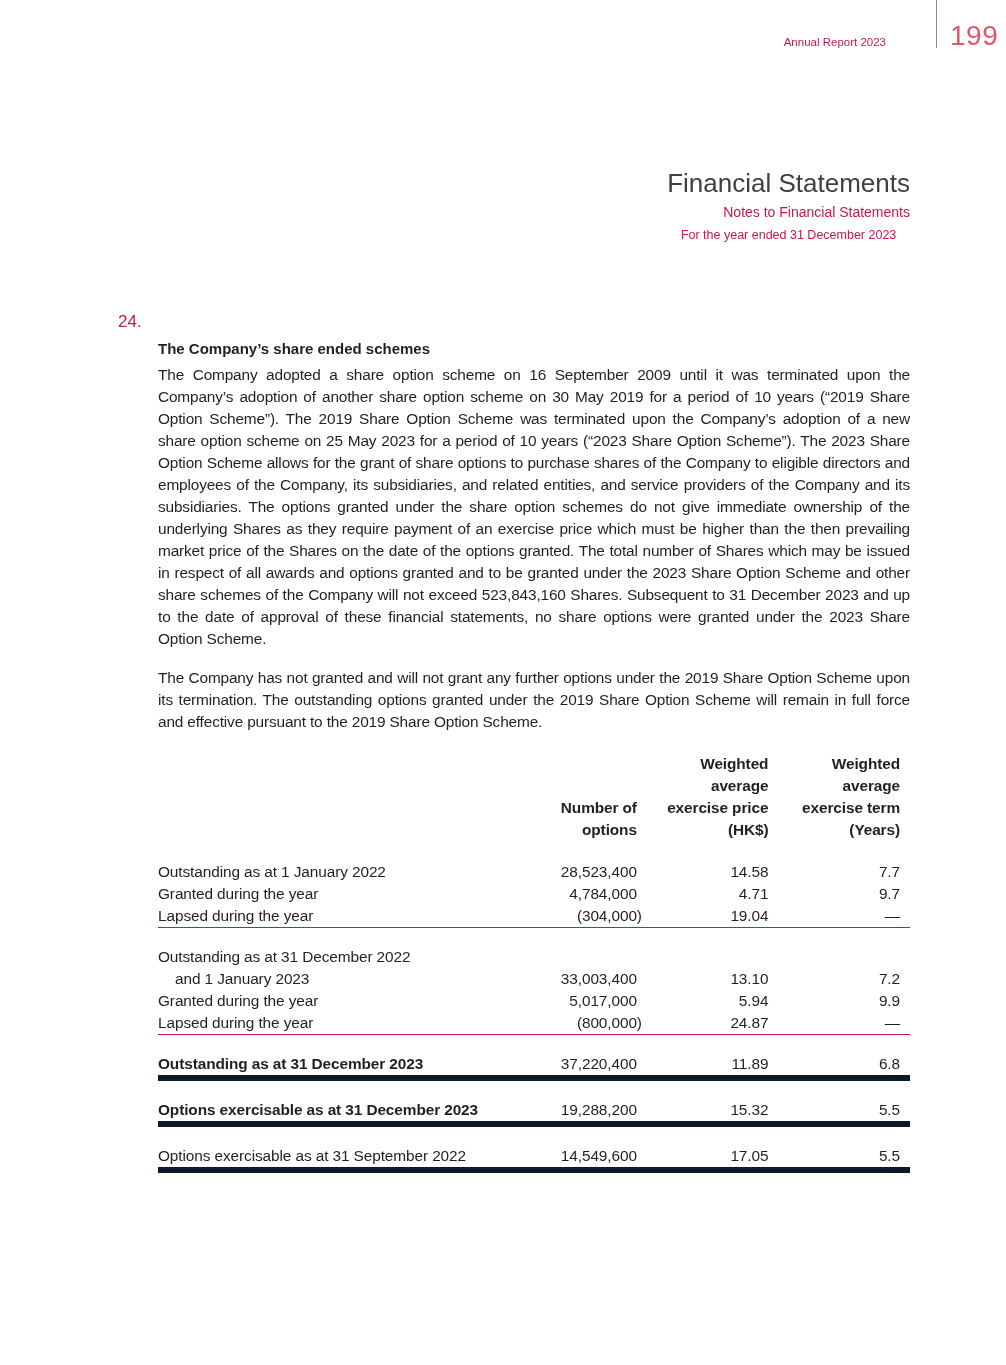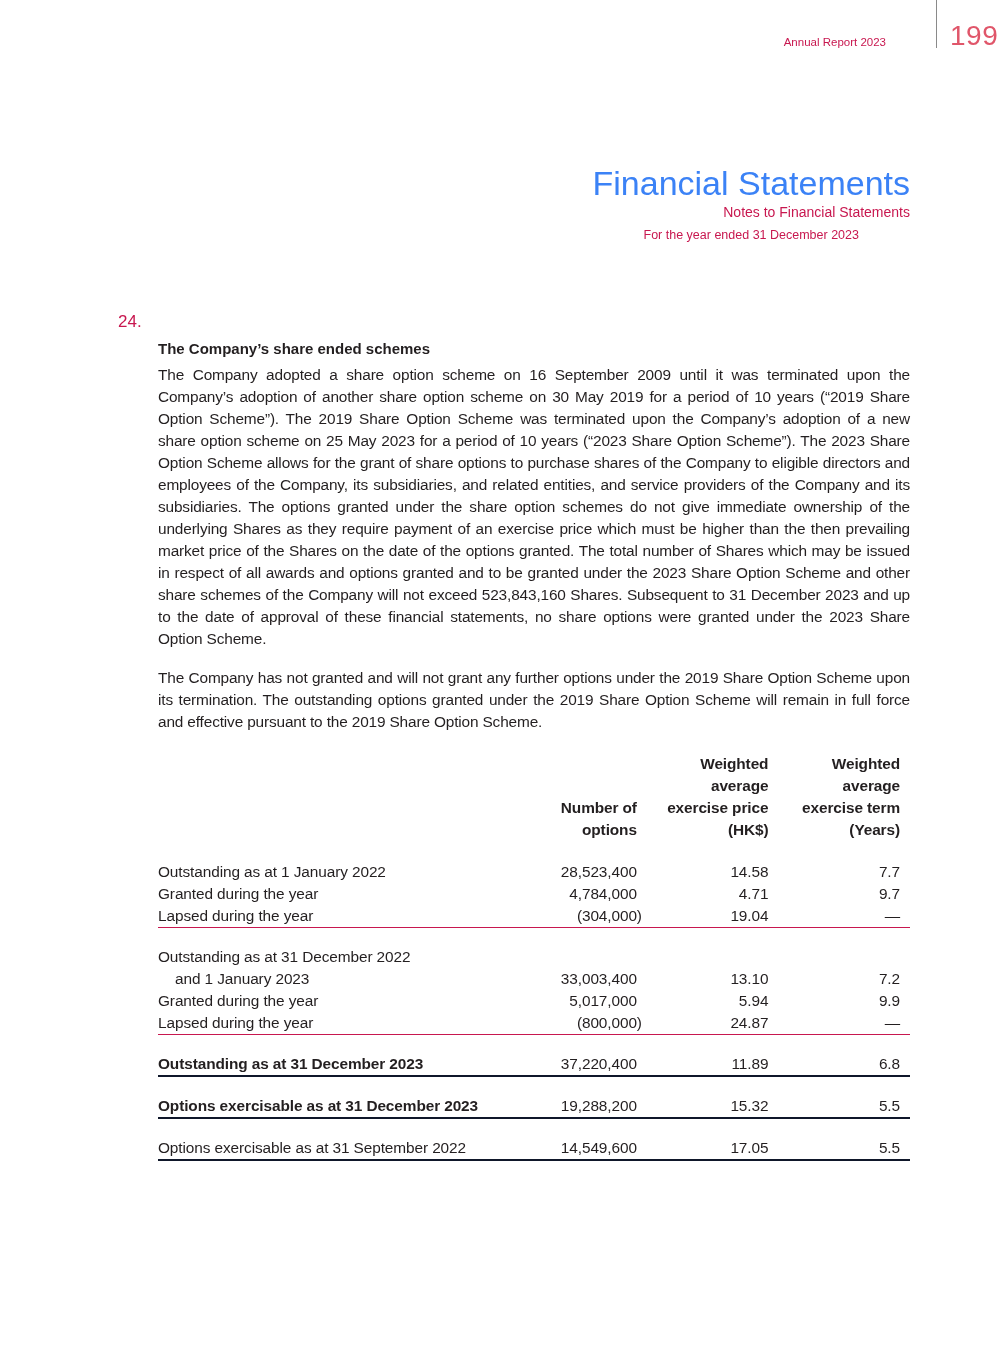--- a/index.html
+++ b/index.html
@@ -18,21 +18,21 @@
   .runhead .vrule {
     position: absolute; left: 894px; top: 0; width: 1px; height: 48px; background: #8a8a8a;
   }
   .runhead .pageno {
     position: absolute; left: 908px; top: 20px;
     font-size: 28px; color: #e0566a; letter-spacing: 0.5px;
   }
   .sechead {
     position: absolute; right: 96px; top: 167px; text-align: right;
   }
-  .sechead .t1 { font-size: 34px; color: #3b82f6; line-height: 32px; }
+  .sechead .t1 { font-size: 26px; color: #404040; line-height: 32px; }
   .sechead .t2 { font-size: 14px; color: #c8174f; line-height: 26px; }
   .sechead .t3 { font-size: 12.5px; color: #c8174f; line-height: 20px; text-align: center; }
 
   .note { position: absolute; left: 118px; top: 311px; width: 792px; }
   .note-title { font-size: 17px; color: #c8174f; line-height: 22px; display: flex; }
   .note-title .num { width: 40px; }
   .content { margin-left: 40px; width: 752px; }
   .subhead { font-weight: bold; font-size: 15px; line-height: 22px; margin-top: 5px; }
   p.body {
     font-size: 15.4px; line-height: 22px; text-align: justify; margin: 4px 0 0 0;
@@ -50,21 +50,21 @@
   }
   table.opts td { padding: 0; line-height: 22px; }
   .c0 { width: 370px; text-align: left; }
   .c1 { width: 104px; text-align: right; }
   .c2 { width: 134px; text-align: right; }
   .c3 { width: 134px; text-align: right; padding-right: 10px !important; }
   table.opts th.c3 { padding-right: 10px; }
   .gap td { height: 18px; }
   .gap-lg td { height: 20px; }
   tr.thin td { border-bottom: 1px solid #c8174f; }
-  tr.thick td { border-bottom: 2px solid #0f172a; margin-left: 45px; }
+  tr.thick td { border-bottom: 6px solid #0f172a; margin-left: 45px; }
   tr.bold td.c0 { font-weight: bold; }
   td.indent { padding-left: 17px !important; }
   td.paren { padding-right: 0; }
   td.c1.paren span { margin-right: -5px; display: inline-block; }
 </style>
 </head>
 <body>
 
 <div class="runhead">
   <span class="label">Annual Report 2023</span>

